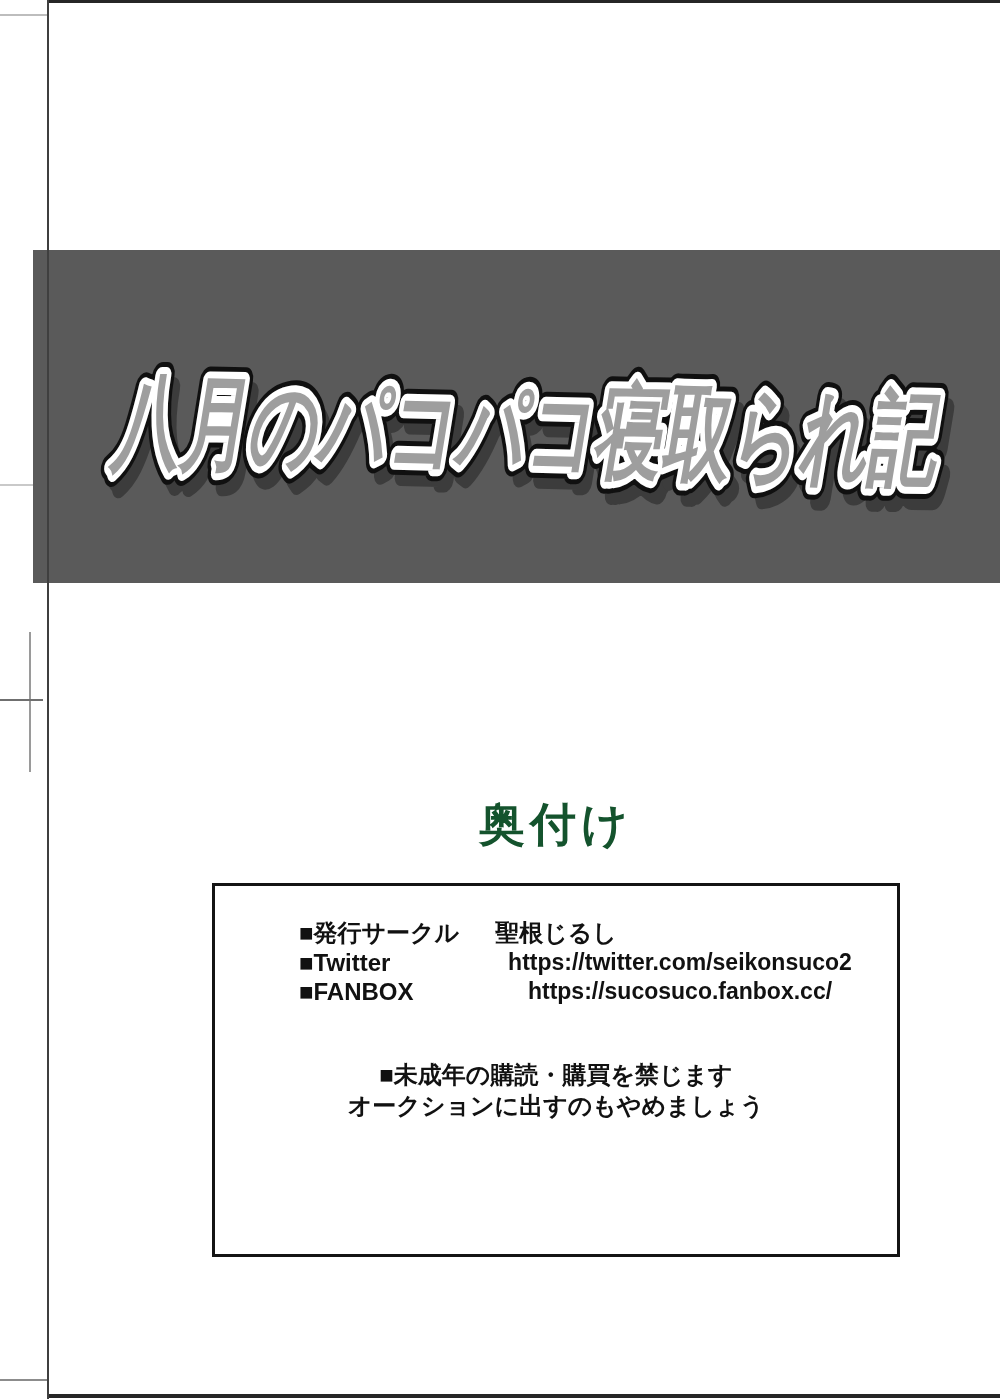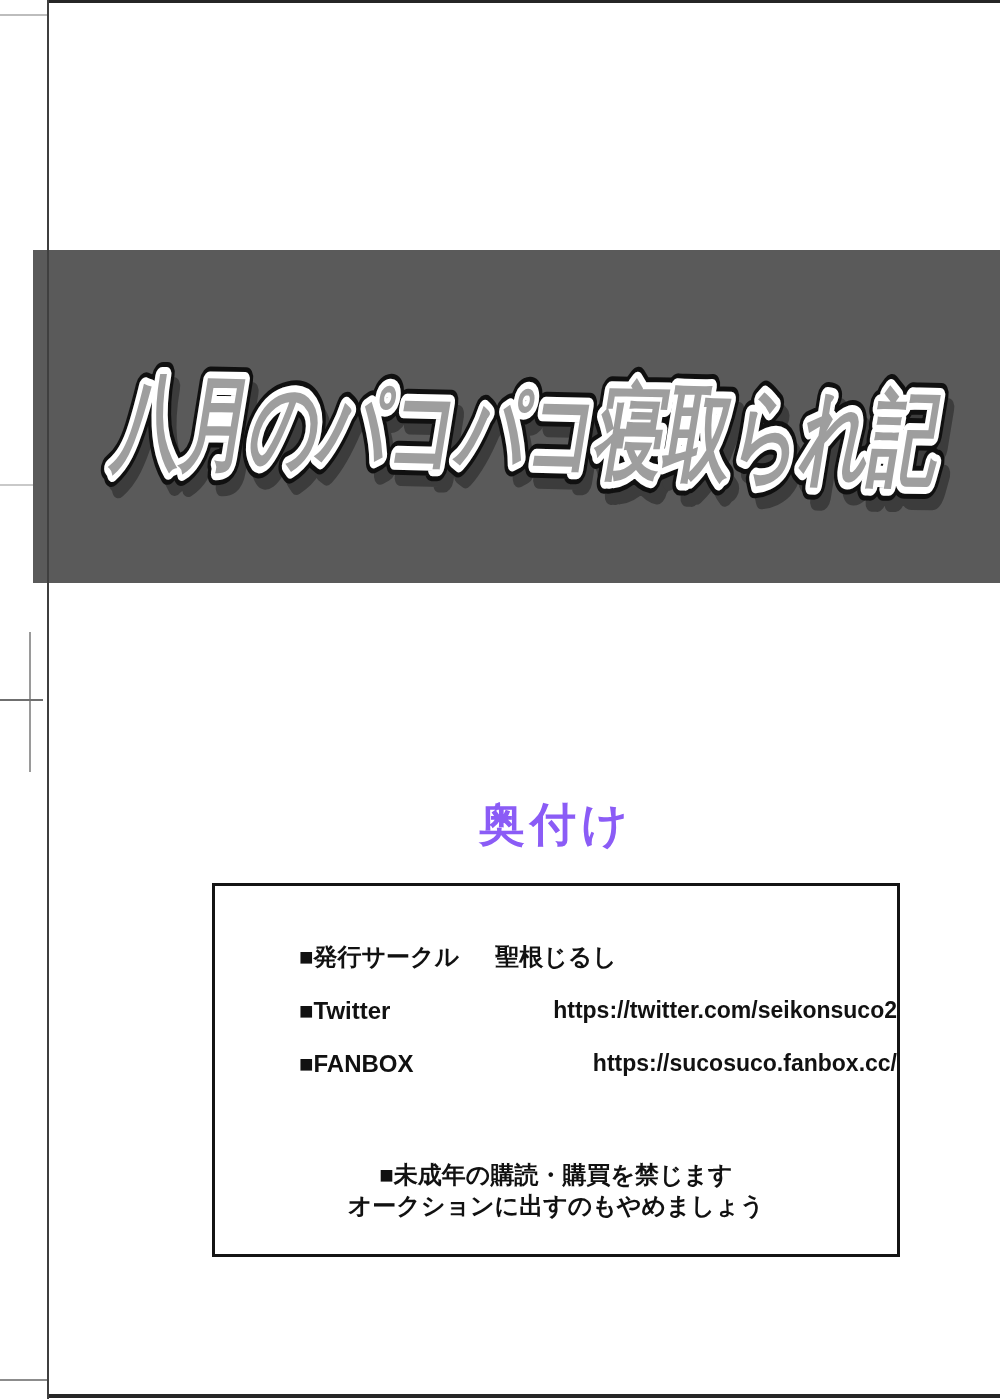--- a/index.html
+++ b/index.html
@@ -47,21 +47,21 @@
   
   .heading {
     left: 212px;
     top: 793px;
     width: 688px;
     text-align: center;
     font-size: 46px;
     line-height: 62px;
     font-weight: bold;
     letter-spacing: 5px;
-    color: #8b5cf6;
+    color: #14532d;
   }
 
   
   .info-box {
     left: 212px;
     top: 883px;
     width: 688px;
     height: 374px;
     border: 3px solid #141414;
     box-sizing: border-box;
@@ -78,30 +78,30 @@
   }
   .row .label {
     position: absolute;
     left: 84px;
     top: 0;
   }
   .row .value {
     display: block;
     width: 100%;
     text-align: center;
-    margin-top: 24px;
   }
   .row.url .value {
-    text-align: right;
+    text-align: center;
     padding-left: 248px;
     font-size: 23px;
     width: auto;
   }
   .notices {
-    margin-top: 80px;
+    margin-top: 53px;
+    font-family: Liberation Serif, serif;
   }
   .notice {
     text-align: center;
     font-size: 24px;
     line-height: 31px;
     font-weight: bold;
     white-space: nowrap;
   }
   .notice.shift-right { transform: translateX(32px); }
 </style>

